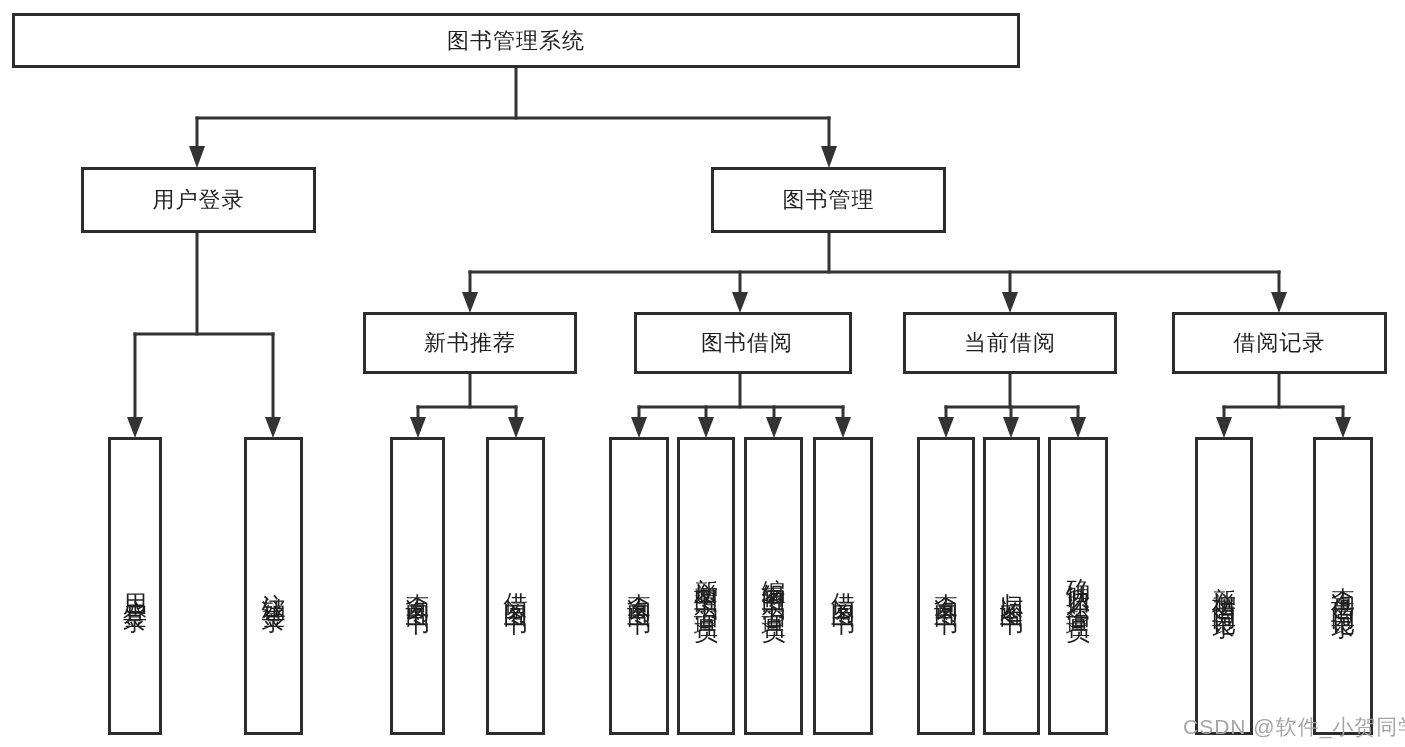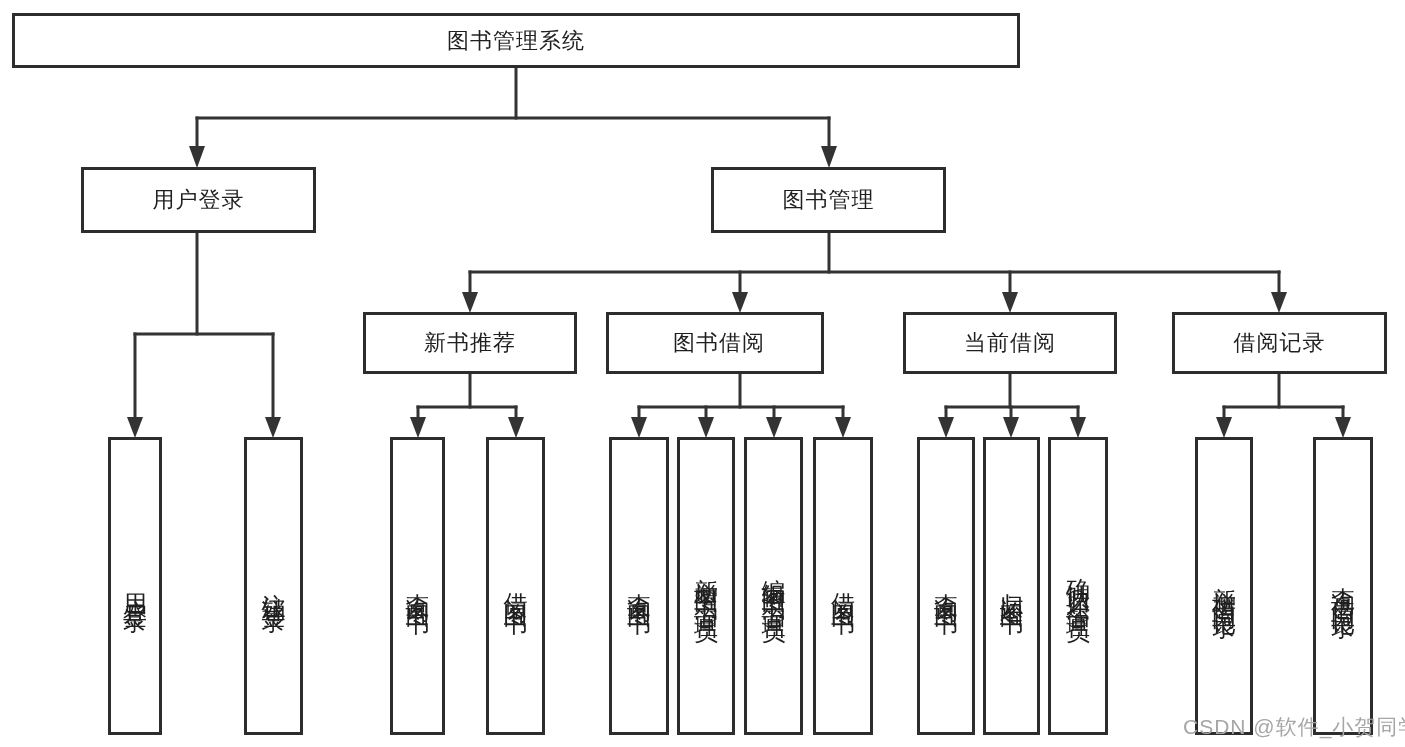--- a/index.html
+++ b/index.html
@@ -51,21 +51,21 @@
     font-size: 21px;
     color: #a6a6a6;
     white-space: nowrap;
     letter-spacing: 1px;
   }
   
   .n-root        { left: 12px;   top: 13px;  width: 1008px; height: 55px; }
   .n-user-login  { left: 81px;   top: 167px; width: 235px;  height: 66px; }
   .n-book-mgmt   { left: 711px;  top: 167px; width: 235px;  height: 66px; }
   .n-new-rec     { left: 363px;  top: 312px; width: 214px;  height: 62px; }
-  .n-book-borrow { left: 606px;  top: 312px; width: 218px;  height: 62px; padding-left: 8px; }
+  .n-book-borrow { left: 634px;  top: 312px; width: 218px;  height: 62px; padding-left: 8px; }
   .n-cur-borrow  { left: 903px;  top: 312px; width: 214px;  height: 62px; justify-content: center; }
   .n-borrow-rec  { left: 1172px; top: 312px; width: 215px;  height: 62px; }
   
   .vnode { top: 437px; height: 298px; }
   .l-1  { left: 108px;  width: 54px; }
   .l-2  { left: 244px;  width: 59px; }
   .l-3  { left: 390px;  width: 55px; }
   .l-4  { left: 486px;  width: 59px; }
   .l-5  { left: 609px;  width: 60px; }
   .l-6  { left: 677px;  width: 58px; }

